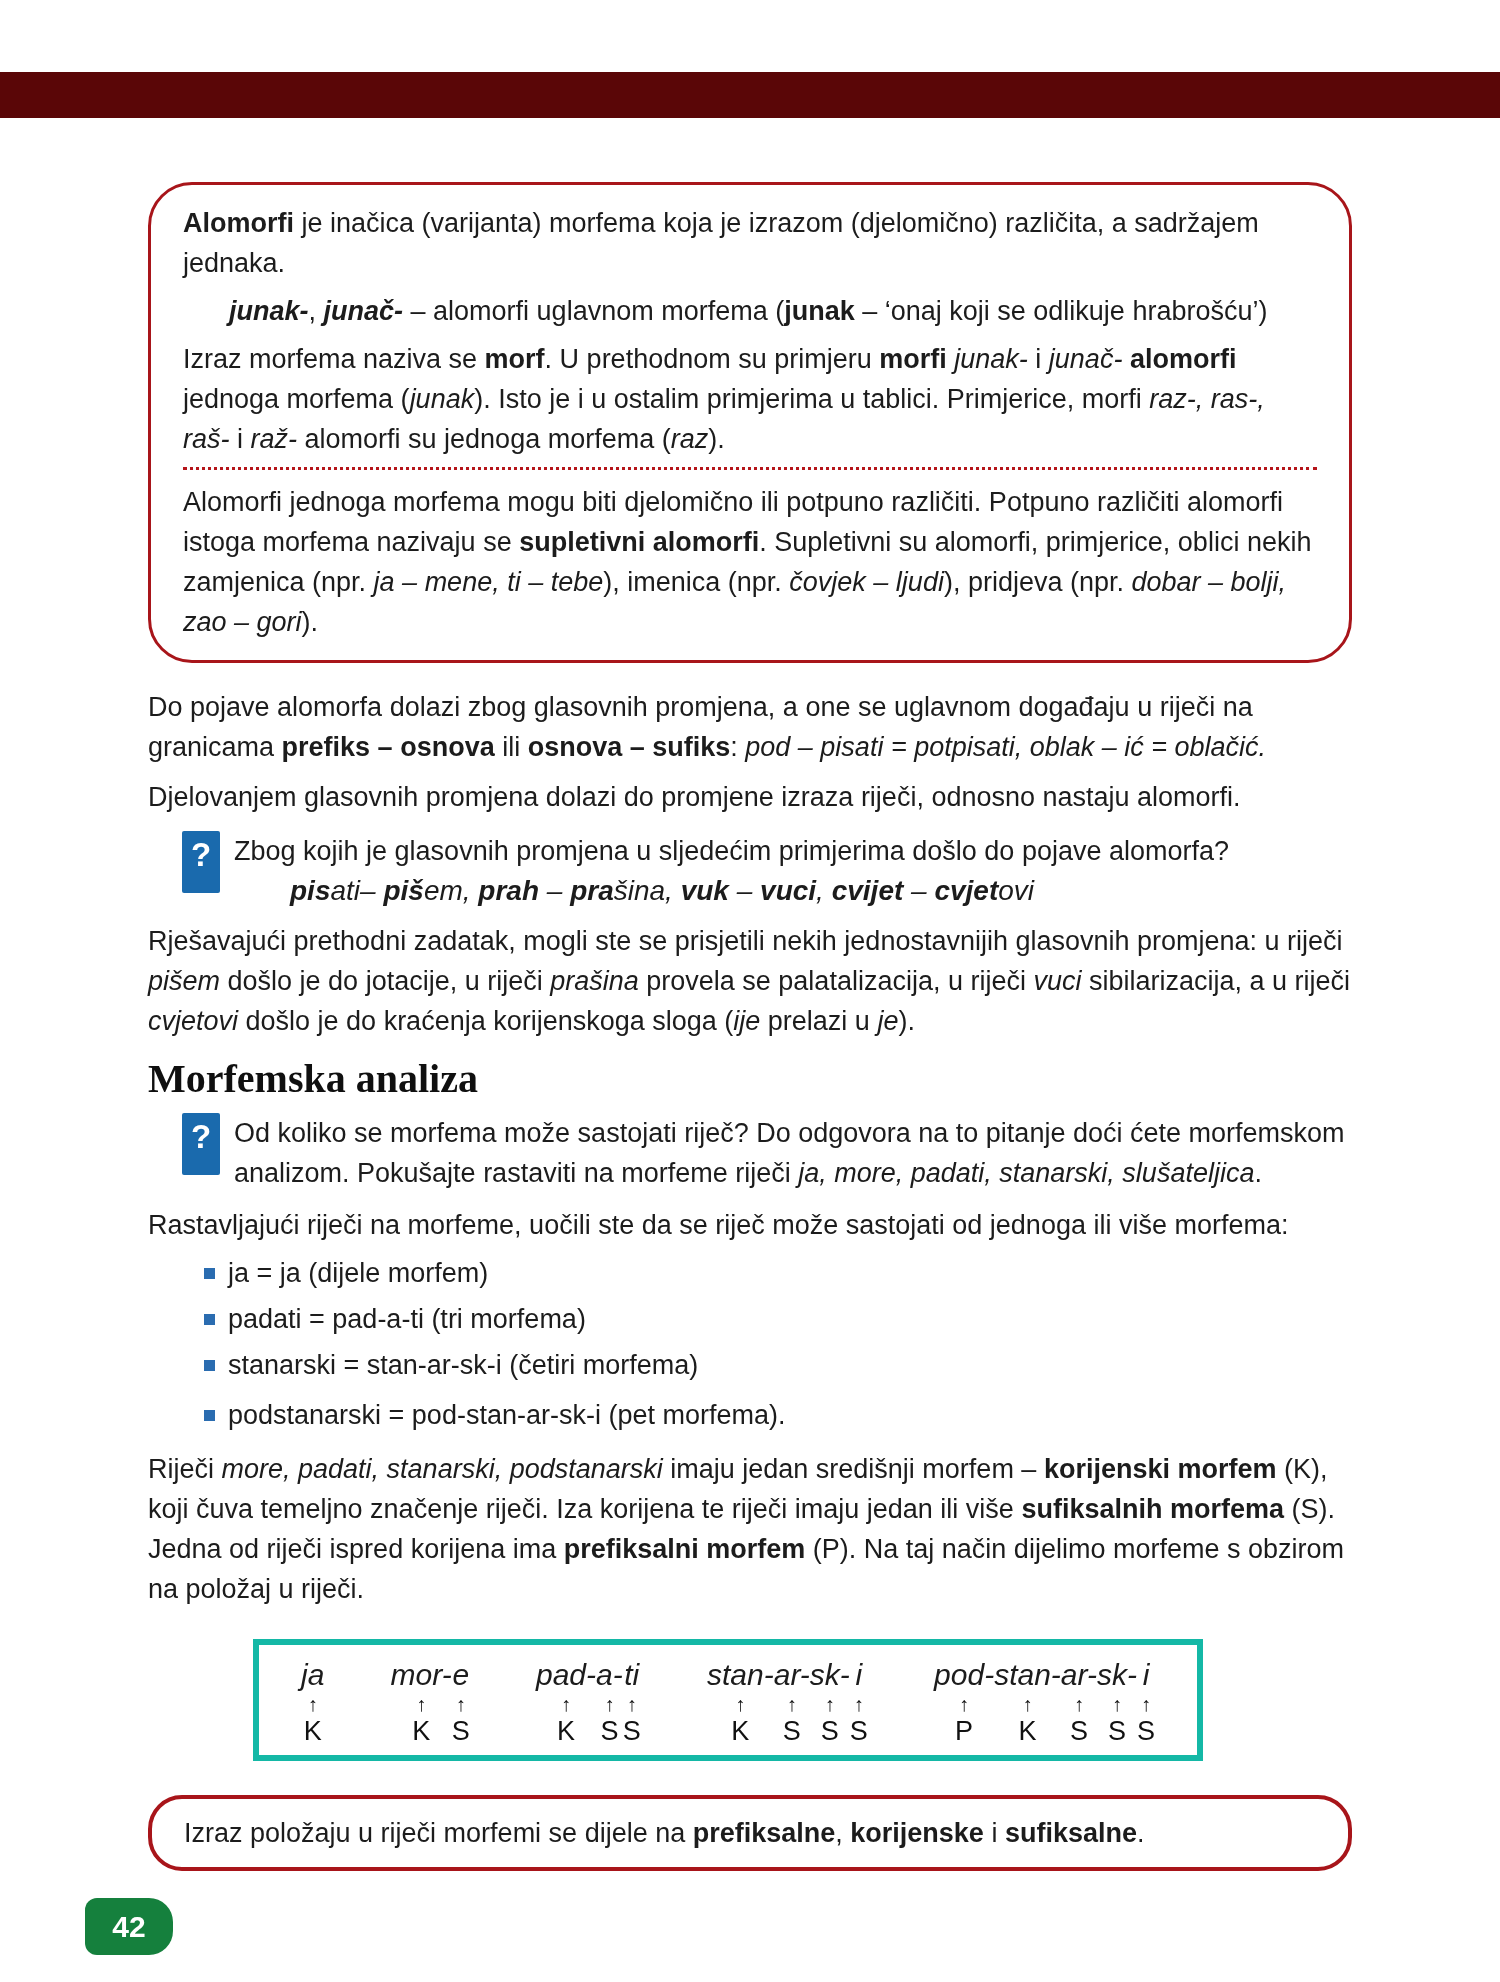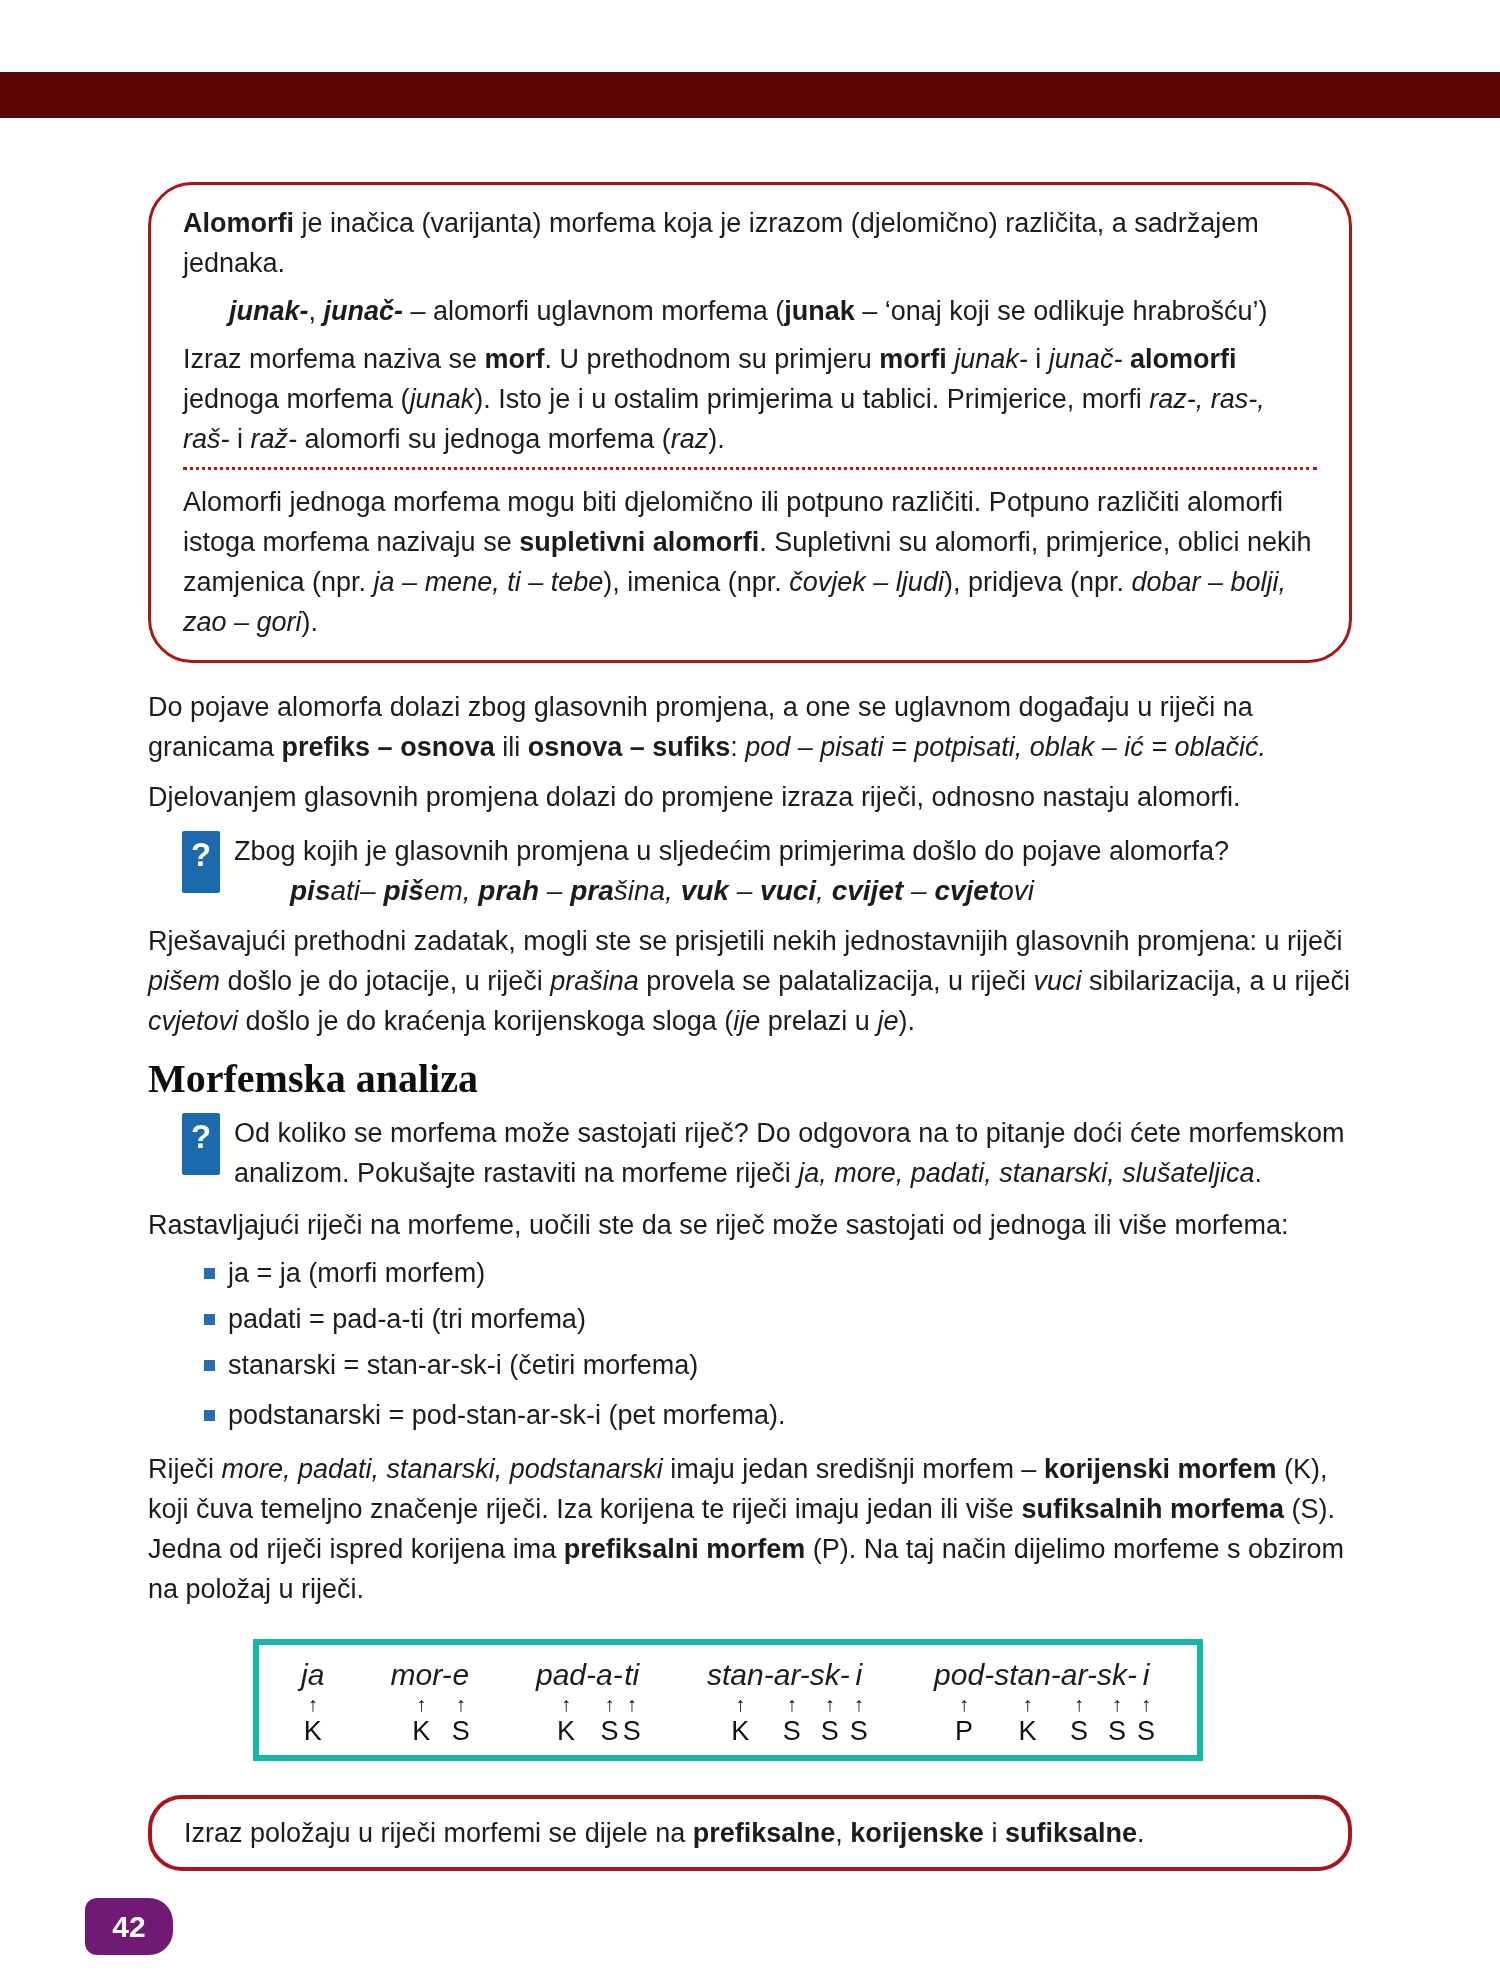--- a/index.html
+++ b/index.html
@@ -38,21 +38,21 @@
   .mgroup{display:inline-table;border-collapse:collapse;}
   .mrow{display:table-row;}
   .mrow>span{display:table-cell;text-align:center;vertical-align:bottom;}
   .word-row>span{font-style:italic;font-size:30px;line-height:36px;}
   .arrow-row>span{font-size:20px;line-height:22px;color:#111;}
   .label-row>span{font-size:27px;line-height:32px;color:#111;}
 
   .notebox{border:4px solid #a8151a;border-radius:34px;padding:14px 32px;box-sizing:border-box;}
   .notebox p{margin:0;}
 
-  .badge{position:absolute;left:85px;top:1898px;width:88px;height:57px;background:#701a75;color:#ffffff;
+  .badge{position:absolute;left:85px;top:1898px;width:88px;height:57px;background:#15803d;color:#ffffff;
          font-weight:bold;font-size:30px;display:flex;align-items:center;justify-content:center;
          border-radius:12px 24px 24px 12px;}
 </style>
 </head>
 <body>
 
 <div class="page">
   <div class="topbar"></div>
 
   <div class="content">
@@ -89,21 +89,21 @@
       <div class="qtext">
         <p><span>Od koliko se morfema može sastojati riječ? Do odgovora na to pitanje doći ćete morfemskom analizom. Pokušajte rastaviti na morfeme riječi </span><span class="i">ja, more, padati, stanarski, slušateljica</span><span>.</span></p>
       </div>
     </div>
 
     <p class="body-p m8"><span>Rastavljajući riječi na morfeme, uočili ste da se riječ može sastojati od jednoga ili više morfema:</span></p>
 
     <ul class="mlist">
         <li>
           <span class="sq"></span>
-          <span>ja = ja (morfi morfem)</span>
+          <span>ja = ja (dijele morfem)</span>
         </li>
         <li>
           <span class="sq"></span>
           <span>padati = pad-a-ti (tri morfema)</span>
         </li>
         <li>
           <span class="sq"></span>
           <span>stanarski = stan-ar-sk-i (četiri morfema)</span>
         </li>
         <li>

